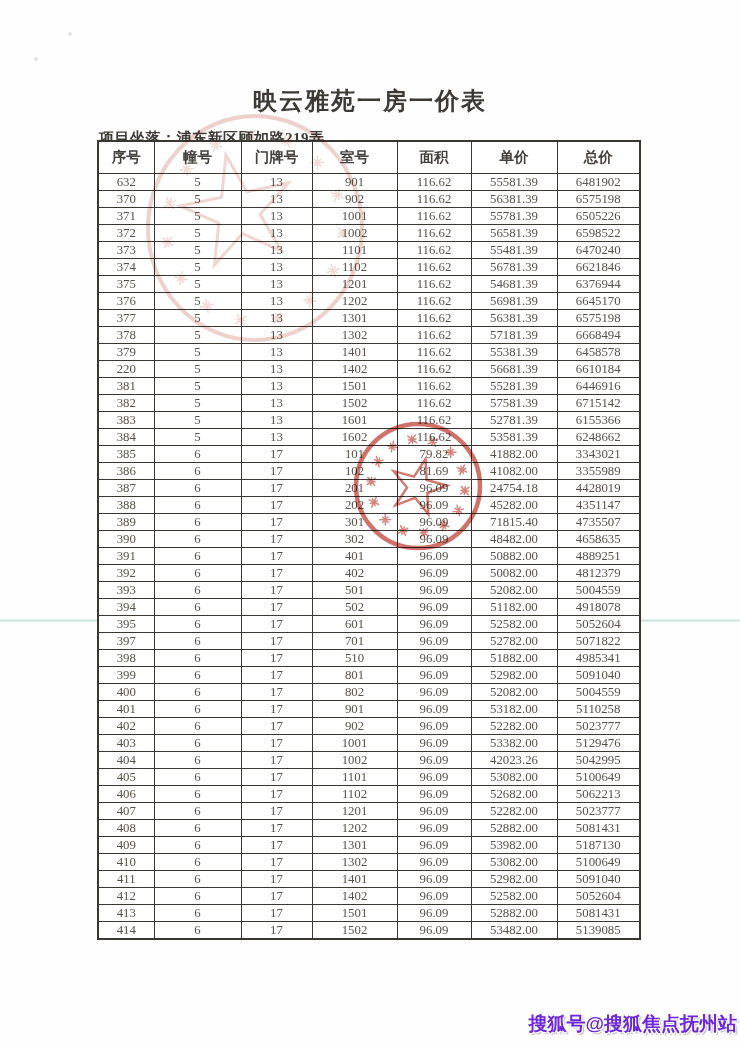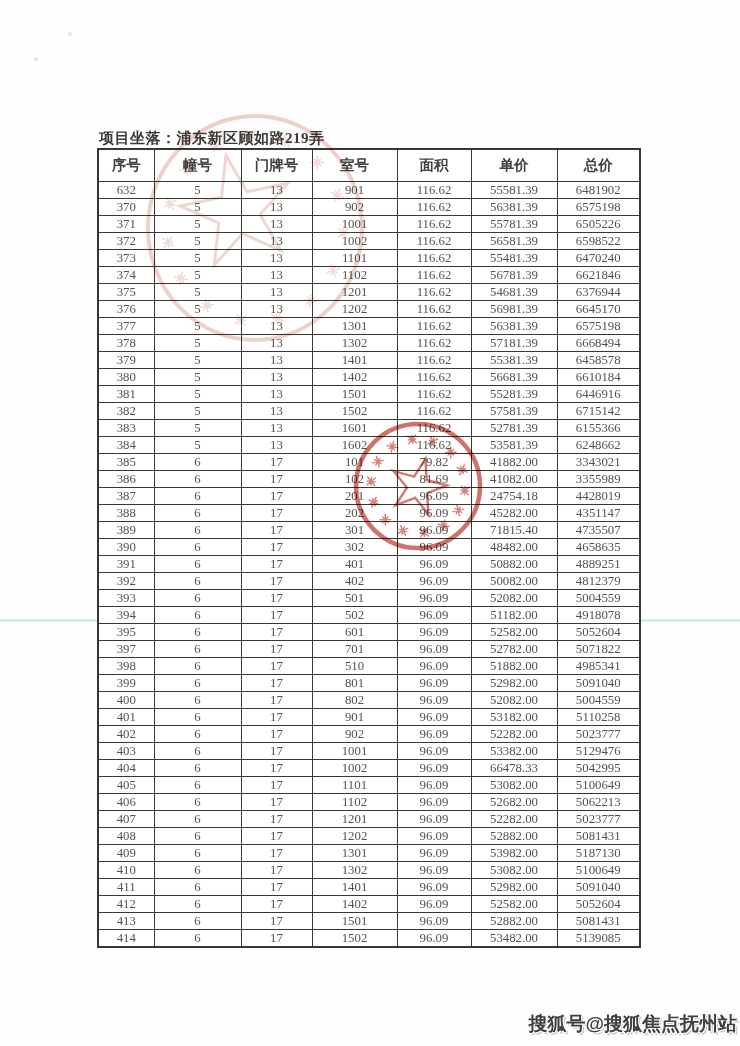--- a/index.html
+++ b/index.html
@@ -14,52 +14,53 @@
   .scan-dot{position:absolute;width:4px;height:4px;border-radius:50%;background:#e4e4e4;z-index:0;}
   .doc-title{
     position:absolute;top:85px;left:0;width:740px;text-align:center;z-index:1;
     font-size:24px;font-weight:bold;letter-spacing:2px;color:#3d3a36;
   }
   .location-line{
     position:absolute;top:129px;left:99px;z-index:1;
     font-size:15px;font-weight:bold;letter-spacing:0.5px;color:#3d3a36;
   }
   table.price-table{
-    position:absolute;left:97px;top:148px;width:542px;z-index:1;
+    position:absolute;left:97px;top:140px;width:542px;z-index:1;
     border-collapse:collapse;table-layout:fixed;background:#ffffff;
     border:2px solid #3a3733;
   }
   .price-table th{
     height:31px;padding:0;border:1px solid #3a3733;
     font-size:14.5px;font-weight:bold;color:#44413c;text-align:center;
   }
   .price-table td{
     height:16px;padding:0;border:1px solid #3a3733;line-height:1;
     font-size:12.8px;color:#56524b;text-align:center;white-space:nowrap;
   }
   .seal{position:absolute;z-index:2;mix-blend-mode:multiply;filter:blur(0.4px);}
   #seal-light{left:140px;top:112px;}
   #seal-dark{left:352px;top:420px;}
   .watermark{
     position:absolute;right:3px;top:1011px;z-index:3;
     font-family:"Liberation Sans","DejaVu Sans",sans-serif;
-    font-size:19px;font-weight:bold;color:#404040;letter-spacing:0px;
+    font-size:19px;font-weight:bold;color:#6d28d9;letter-spacing:0px;
     text-shadow:-1px -1px 0 #fff,1px -1px 0 #fff,-1px 1px 0 #fff,1px 1px 0 #fff,2px 2px 1px rgba(60,60,60,0.35);
     margin-left:36px;
   }
 </style>
 </head>
 <body>
 
 <div class="page">
 
   <div class="scan-line"></div>
   <div class="scan-dot" style="left:68px;top:32px;"></div>
   <div class="scan-dot" style="left:34px;top:57px;"></div>
 
+  <div class="doc-title">映云雅苑一房一价表</div>
 
   <div class="location-line">项目坐落：浦东新区顾如路219弄</div>
 
   <table class="price-table">
     <colgroup>
       <col style="width:56px">
         <col style="width:87px">
         <col style="width:71px">
       <col style="width:85px">
         <col style="width:74px">
@@ -171,21 +172,21 @@
         <tr>
           <td>379</td>
           <td>5</td>
           <td>13</td>
           <td>1401</td>
           <td>116.62</td>
           <td>55381.39</td>
           <td>6458578</td>
         </tr>
         <tr>
-          <td>380</td>
+          <td>220</td>
           <td>5</td>
           <td>13</td>
           <td>1402</td>
           <td>116.62</td>
           <td>56681.39</td>
           <td>6610184</td>
         </tr>
         <tr>
           <td>381</td>
           <td>5</td>
@@ -383,21 +384,21 @@
           <td>96.09</td>
           <td>53382.00</td>
           <td>5129476</td>
         </tr>
         <tr>
           <td>404</td>
           <td>6</td>
           <td>17</td>
           <td>1002</td>
           <td>96.09</td>
-          <td>66478.33</td>
+          <td>42023.26</td>
           <td>5042995</td>
         </tr>
         <tr>
           <td>405</td>
           <td>6</td>
           <td>17</td>
           <td>1101</td>
           <td>96.09</td>
           <td>53082.00</td>
           <td>5100649</td>

